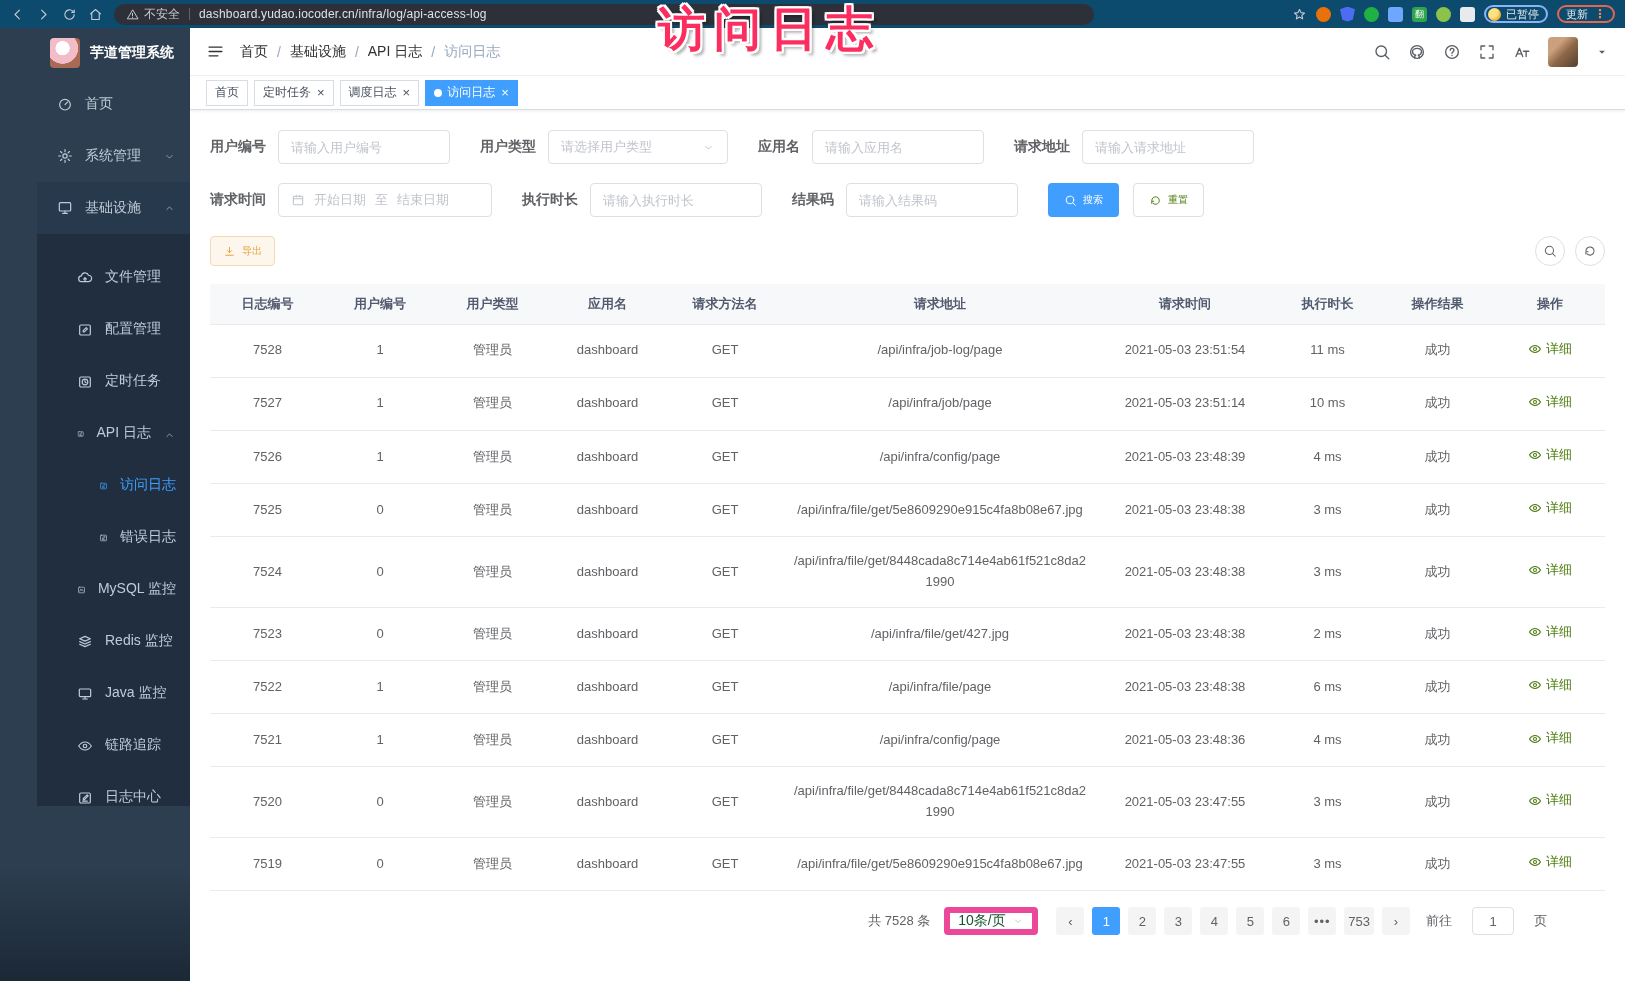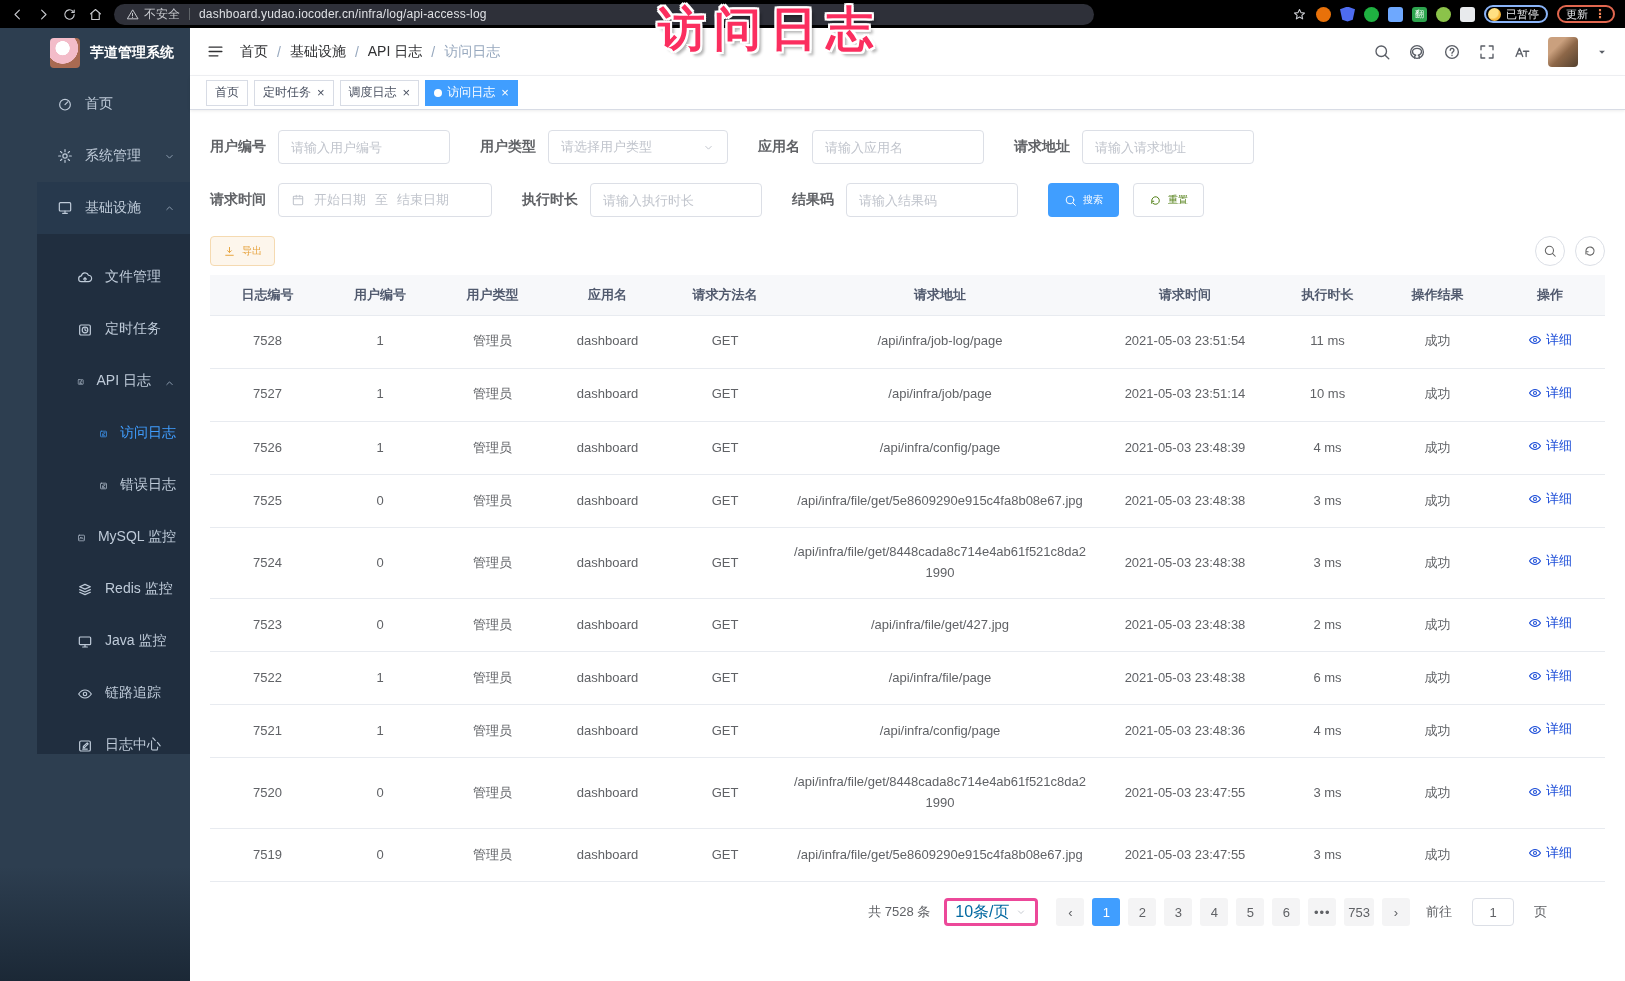--- a/index.html
+++ b/index.html
@@ -5,21 +5,21 @@
   * { box-sizing: border-box; }
   html,body { margin:0; padding:0; }
   body {
     width:1625px; height:981px; overflow:hidden; position:relative;
     font-family:"Liberation Sans","DejaVu Sans",sans-serif;
     background:#fff; -webkit-font-smoothing:antialiased;
   }
   .svgi { display:block; }
 
   
-  .chrome { height:28px; background:#000000; display:flex; align-items:center; padding:0 10px; gap:11px; }
+  .chrome { height:28px; background:#0c4a6e; display:flex; align-items:center; padding:0 10px; gap:11px; }
   .navbtn { color:#c9cbd0; display:flex; cursor:pointer; }
   .url-pill { height:21px; background:#2e3039; border-radius:11px; display:flex; align-items:center; gap:9px; padding:0 12px; font-size:12px; width:980px; cursor:text; }
   .sec-label { color:#c9cbd0; display:flex; align-items:center; gap:5px; }
   .pill-div { width:1px; height:12px; background:#5f6368; }
   .url-text { color:#dfe1e5; letter-spacing:.2px; }
   .chrome-right { margin-left:auto; display:flex; align-items:center; gap:9px; }
   .ext { width:15px; height:15px; border-radius:50%; display:inline-flex; align-items:center; justify-content:center; font-size:9px; line-height:1; color:#fff; cursor:pointer; }
   .ext.square, .ext.grid, .ext.puzzle { border-radius:3px; }
   .ext.shield { border-radius:0; clip-path:polygon(50% 0,100% 18%,85% 88%,50% 100%,15% 88%,0 18%); }
   .paused-pill { border:2px solid #8ab4f8; border-radius:11px; height:18px; display:flex; align-items:center; gap:5px; padding:0 7px 0 2px; color:#e8eaed; font-size:11px; cursor:pointer; }
@@ -74,34 +74,34 @@
   .inp { height:34px; border:1px solid #dcdfe6; border-radius:4px; font-size:13px; color:#606266; padding:0 12px; background:#fff; }
   input.inp { width:172px; outline:none; font-family:inherit; }
   input.inp::placeholder { color:#c0c4cc; }
   .select-box { width:180px; display:flex; align-items:center; justify-content:space-between; color:#c0c4cc; cursor:pointer; }
   .select-box .chev { color:#c0c4cc; display:flex; }
   .date-box { width:214px; display:flex; align-items:center; gap:9px; color:#c0c4cc; font-size:13px; }
   .btn { height:34px; border-radius:4px; font-size:10px; display:inline-flex; align-items:center; gap:6px; padding:0 15px; cursor:pointer; border:1px solid transparent; font-family:inherit; }
   .btn-primary { background:#409eff; color:#fff; }
   .btn-plain { background:#fff; border-color:#dcdfe6; color:#4d7c0f; }
   .btn-warning { background:#fdf6ec; border-color:#f5dab1; color:#e6a23c; height:30px; padding:0 12px; }
-  .toolbar-row { display:flex; align-items:flex-start; margin-bottom:9px; }
+  .toolbar-row { display:flex; align-items:flex-start; margin-bottom:18px; }
   .circle-btns { margin-left:auto; display:flex; gap:10px; }
   .circle-btn { width:30px; height:30px; border:1px solid #dcdfe6; border-radius:50%; background:#fff; color:#666; display:flex; align-items:center; justify-content:center; cursor:pointer; }
 
   
   table.log { width:100%; border-collapse:collapse; table-layout:fixed; font-size:13px; color:#606266; }
   .log thead th { background:#f7f8fa; color:#515a6e; font-weight:bold; height:40px; text-align:center; border-bottom:1px solid #e8ebf0; }
   .log tbody td { text-align:center; padding:14px 6px; border-bottom:1px solid #e8ebf0; line-height:1.6; word-break:break-all; }
-  .detail-link { color:#1d4ed8; display:inline-flex; align-items:center; gap:4px; cursor:pointer; }
+  .detail-link { color:#4d7c0f; display:inline-flex; align-items:center; gap:4px; cursor:pointer; }
 
   
   .pager { display:flex; align-items:center; justify-content:flex-end; padding:16px 58px 0 0; font-size:13px; color:#606266; }
   .total-label { margin-right:14px; }
-  .size-select { width:94px; height:28px; border:3px solid #ec4899; border-radius:4px; display:flex; align-items:center; justify-content:space-between; padding:0 8px; font-size:16px; color:#0369a1; margin-right:14px; cursor:pointer; }
+  .size-select { width:94px; height:28px; border:6px solid #ec4899; border-radius:4px; display:flex; align-items:center; justify-content:space-between; padding:0 8px; font-size:14px; color:#14532d; margin-right:14px; cursor:pointer; }
   .size-select .chev { color:#c0c4cc; display:flex; }
   .page-btn { min-width:28px; height:28px; padding:0 4px; background:#f4f4f5; border-radius:3px; display:inline-flex; align-items:center; justify-content:center; margin:0 4px; cursor:pointer; }
   .page-btn.active { background:#409eff; color:#fff; }
   .page-btn.ell { letter-spacing:1px; }
   .jump { display:flex; align-items:center; gap:20px; margin-left:12px; }
   .jump input { width:42px; height:28px; border:1px solid #dcdfe6; border-radius:4px; text-align:center; font-size:13px; color:#606266; outline:none; font-family:inherit; }
 
   
   .watermark { position:absolute; left:658px; top:-2px; z-index:60; pointer-events:none;
     font-size:47px; font-weight:bold; letter-spacing:9px; color:#fb2e5f;
@@ -207,20 +207,27 @@
         <div class="menu-item lv2 sub">
           <svg class="svgi" width="16" height="16" viewBox="0 0 24 24" fill="none" stroke="currentColor" stroke-width="1.8" stroke-linecap="round" stroke-linejoin="round">
             <path d="M7 17.5a4.3 4.3 0 0 1-.4-8.6 5.5 5.5 0 0 1 10.6-1A4.5 4.5 0 0 1 17 17.5z"></path>
             <path d="M12 11.8v4.7M9.9 13.7l2.1-2.1 2.1 2.1"></path>
           </svg>
           <span class="mi-label">文件管理</span>
         </div>
         <div class="menu-item lv2 sub">
           <svg class="svgi" width="16" height="16" viewBox="0 0 24 24" fill="none" stroke="currentColor" stroke-width="1.8" stroke-linecap="round" stroke-linejoin="round">
             <rect x="4" y="4.5" width="16" height="15" rx="2"></rect>
+            <path d="M13.8 8.4l1.8 1.8-4.6 4.6H9.2v-1.8z"></path>
+          </svg>
+          <span class="mi-label">配置管理</span>
+        </div>
+        <div class="menu-item lv2 sub">
+          <svg class="svgi" width="16" height="16" viewBox="0 0 24 24" fill="none" stroke="currentColor" stroke-width="1.8" stroke-linecap="round" stroke-linejoin="round">
+            <rect x="4" y="4.5" width="16" height="15" rx="2"></rect>
             <circle cx="12" cy="12" r="4.2"></circle>
             <path d="M12 9.8V12l1.6 1"></path>
           </svg>
           <span class="mi-label">定时任务</span>
         </div>
         <div class="menu-item lv2 sub">
           <svg class="svgi" width="16" height="16" viewBox="0 0 24 24" fill="none" stroke="currentColor" stroke-width="1.8" stroke-linecap="round" stroke-linejoin="round">
             <rect x="4" y="4.5" width="16" height="15" rx="2"></rect>
             <path d="M15.3 7.4l1.5 1.5-5.6 5.6H9.5v-1.7zM8.5 16.6h7"></path>
           </svg>

